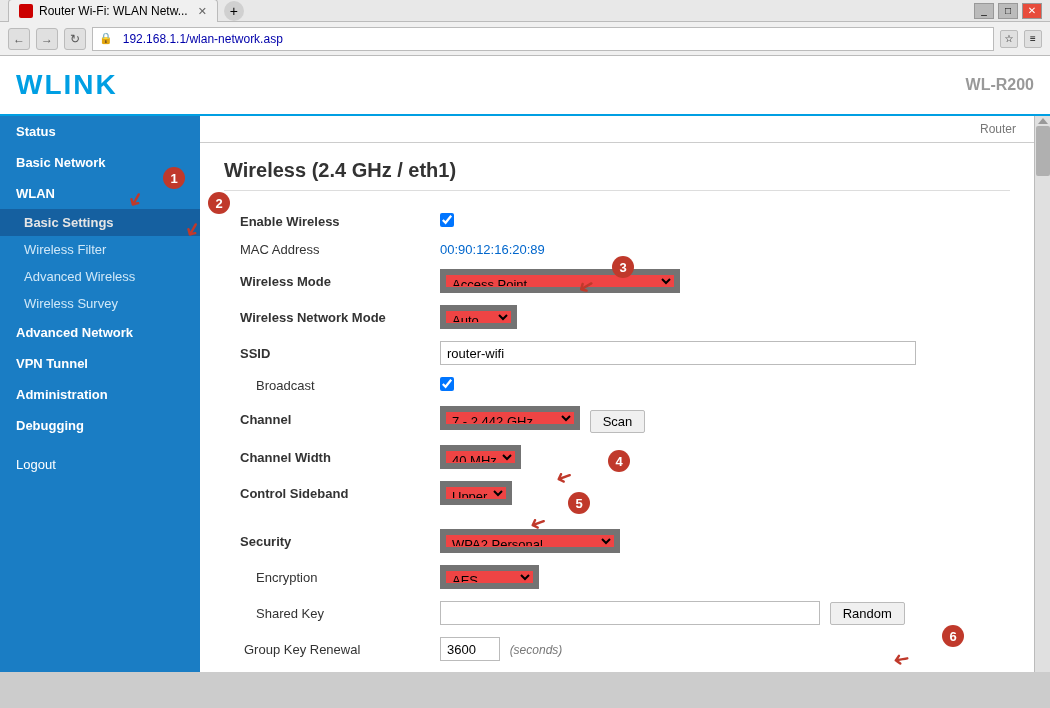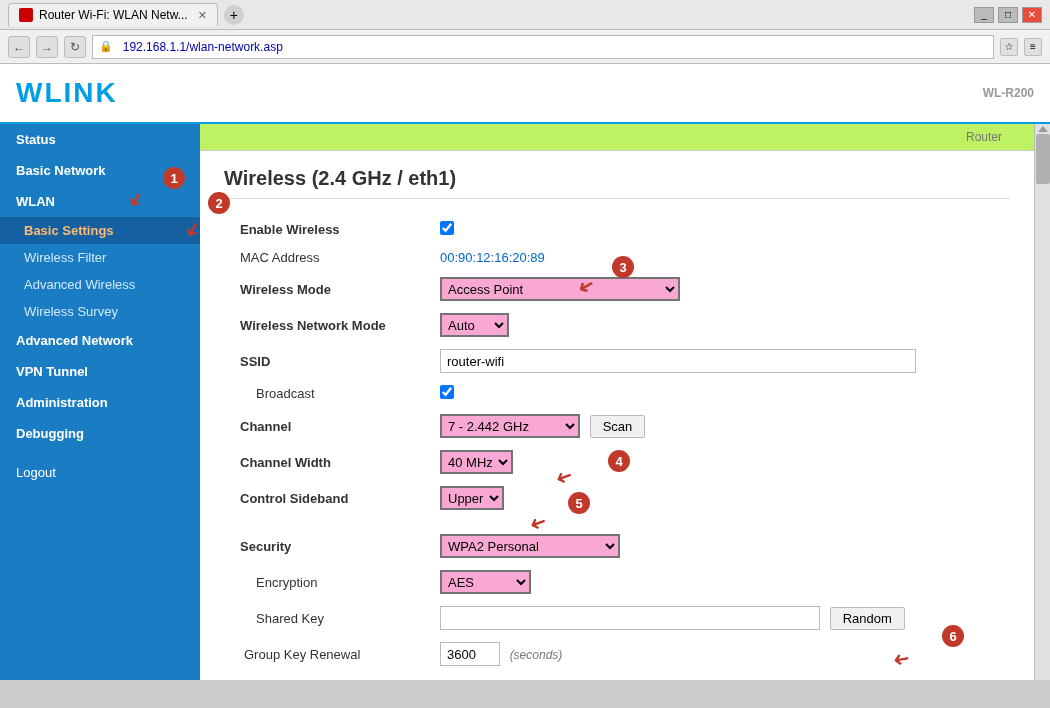--- a/index.html
+++ b/index.html
@@ -1,58 +1,58 @@
 <!DOCTYPE html>
 <html><head>
   <meta charset="utf-8">
   <style>
     * { box-sizing: border-box; margin: 0; padding: 0; }
     body { font-family: Arial, sans-serif; font-size: 13px; background: #ccc; width: 1050px; height: 708px; overflow: hidden; }
 
     
     .browser-chrome { background: #d6d6d6; width: 100%; }
-    .title-bar { background: #e8e8e8; display: flex; align-items: center; padding: 4px 8px; gap: 6px; border-bottom: 1px solid #bbb; height: 30px; }
+    .title-bar { background: #e8e8e8; display: flex; align-items: center; padding: 4px 8px; gap: 6px; border-bottom: 1px solid #bbb; height: 22px; }
     .title-bar-buttons { display: flex; gap: 4px; align-items: center; margin-left: auto; }
     .title-bar-win-btn { width: 20px; height: 16px; background: #bbb; border: 1px solid #999; font-size: 10px; display: flex; align-items: center; justify-content: center; cursor: pointer; }
 
     .tab-bar { background: #d0d0d0; display: flex; align-items: flex-end; padding: 0 8px; height: 28px; }
     .tab-active { background: #f0f0f0; border: 1px solid #bbb; border-bottom: none; padding: 4px 10px; border-radius: 4px 4px 0 0; font-size: 12px; display: flex; align-items: center; gap: 6px; }
     .tab-favicon { width: 14px; height: 14px; background: #c00; border-radius: 2px; }
     .tab-close-btn { font-size: 11px; color: #666; cursor: pointer; margin-left: 4px; }
 
     .address-bar { background: #f0f0f0; border-bottom: 1px solid #bbb; display: flex; align-items: center; padding: 4px 8px; gap: 6px; height: 34px; }
     .nav-btn { width: 22px; height: 22px; background: #e0e0e0; border: 1px solid #bbb; border-radius: 3px; display: flex; align-items: center; justify-content: center; cursor: pointer; font-size: 12px; color: #555; }
     .url-bar { flex: 1; height: 22px; border: 1px solid #bbb; padding: 2px 6px; font-size: 12px; background: white; color: #00a; }
     .addr-icon { width: 18px; height: 18px; background: #e0e0e0; border: 1px solid #bbb; border-radius: 2px; display: flex; align-items: center; justify-content: center; font-size: 10px; cursor: pointer; }
     .header { background: white; border-bottom: 2px solid #009fe3; padding: 8px 16px; display: flex; align-items: center; justify-content: space-between; height: 60px; }
     .logo { color: #009fe3; font-size: 28px; font-weight: bold; font-family: 'Arial Black', Arial, sans-serif; letter-spacing: 2px; }
-    .model { color: #999; font-size: 12px; font-weight: bold; }
+    .model { color: #999; font-size: 16px; font-weight: bold; }
     .content-area { display: flex; flex: 1; overflow: hidden; }
 
     
     .sidebar { background: #1a7dc4; width: 200px; min-width: 200px; padding: 0; }
     .sidebar-item { padding: 8px 16px; cursor: pointer; font-size: 13px; }
     .sidebar-top { color: white; font-weight: bold; }
     .sidebar-sub { color: #d0e8f8; padding: 6px 24px; cursor: pointer; font-size: 13px; }
     .sidebar-sub.active { background: #1560a0; color: white; font-weight: bold; }
     .sidebar-logout { color: white; padding: 8px 16px; cursor: pointer; font-size: 13px; margin-top: 8px; }
 
     
     .main { flex: 1; background: #e8e8e8; padding: 0; overflow-y: auto; }
-    .content-header { background: #bef264; padding: 6px 32px; display: flex; justify-content: flex-end; border-bottom: 1px solid #ccc; }
+    .content-header { background: #ffffff; padding: 6px 18px; display: flex; justify-content: flex-end; border-bottom: 1px solid #ccc; }
     .content-body { background: white; margin: 0; padding: 16px 24px 16px 24px; }
     .page-title { font-size: 20px; font-weight: bold; color: #333; margin-bottom: 16px; border-bottom: 1px solid #ddd; padding-bottom: 8px; }
 
     
     .form-table { width: 100%; border-collapse: collapse; margin-left: 8px; }
     .form-table tr td { padding: 6px 8px; vertical-align: middle; }
     .form-table .label-col { width: 200px; color: #333; font-weight: bold; font-size: 13px; }
     .form-table .label-col.normal { font-weight: normal; }
     .form-input { height: 24px; border: 1px solid #bbb; padding: 2px 6px; font-size: 13px; }
-    .form-select { height: 24px; border: 2px solid #737373; padding: 1px 2px; font-size: 13px; background: #f9a8d4; }
+    .form-select { height: 24px; border: 6px solid #737373; padding: 1px 2px; font-size: 13px; background: #ef4444; }
     .text-input-wide { width: 240px; }
     .text-input-full { width: 476px; }
     .text-input-small { width: 60px; }
     .mac-link { color: #0066cc; text-decoration: none; font-size: 13px; }
     .italic-text { font-style: italic; color: #777; font-size: 12px; }
 
     .btn { padding: 3px 12px; border: 1px solid #bbb; background: #f0f0f0; cursor: pointer; font-size: 13px; border-radius: 2px; }
 
     
     .anno { display: inline-flex; align-items: center; justify-content: center; width: 22px; height: 22px; border-radius: 50%; background: #c0392b; color: white; font-weight: bold; font-size: 13px; position: absolute; z-index: 10; }
@@ -100,21 +100,21 @@
     <div class="logo">WLINK</div>
     <div class="model">WL-R200</div>
   </div>
 
   <div class="content-area">
 
     <div class="sidebar">
       <div class="sidebar-top sidebar-item">Status</div>
       <div class="sidebar-top sidebar-item">Basic Network</div>
       <div class="sidebar-top sidebar-item">WLAN</div>
-      <div class="sidebar-sub active" style="background:#1560a0; color:#fdba74; font-weight:bold;">
+      <div class="sidebar-sub active" style="background:#1560a0; color:#e5e5e5; font-weight:bold;">
         <span>Basic Settings</span>
       </div>
       <div class="sidebar-sub">
         <span>Wireless Filter</span>
       </div>
       <div class="sidebar-sub">
         <span>Advanced Wireless</span>
       </div>
       <div class="sidebar-sub">
         <span>Wireless Survey</span>

